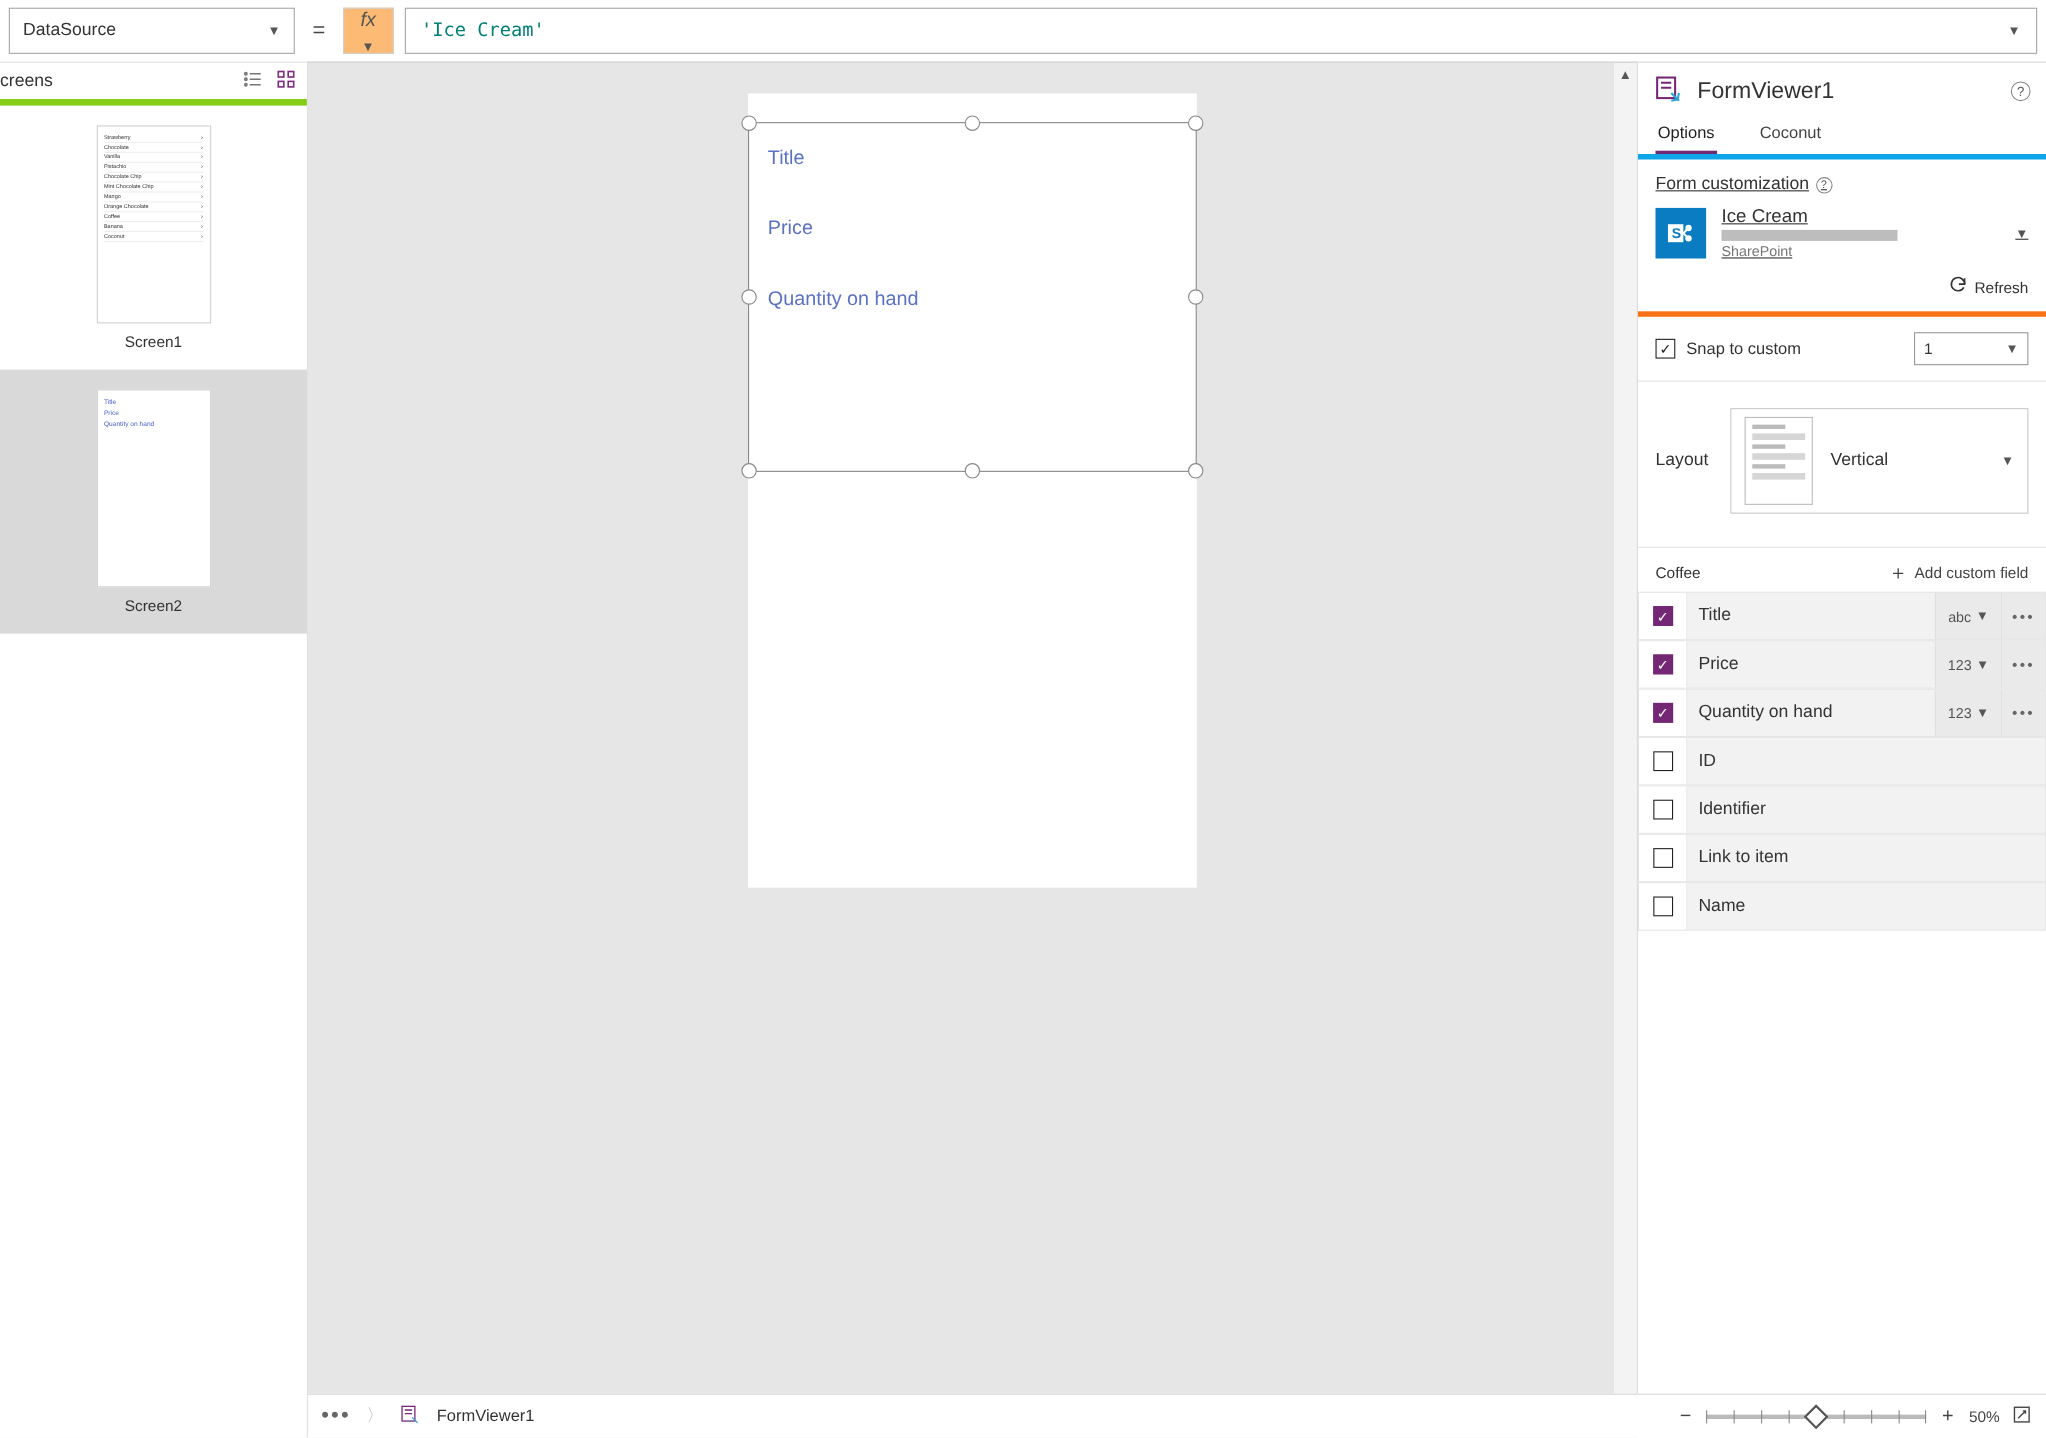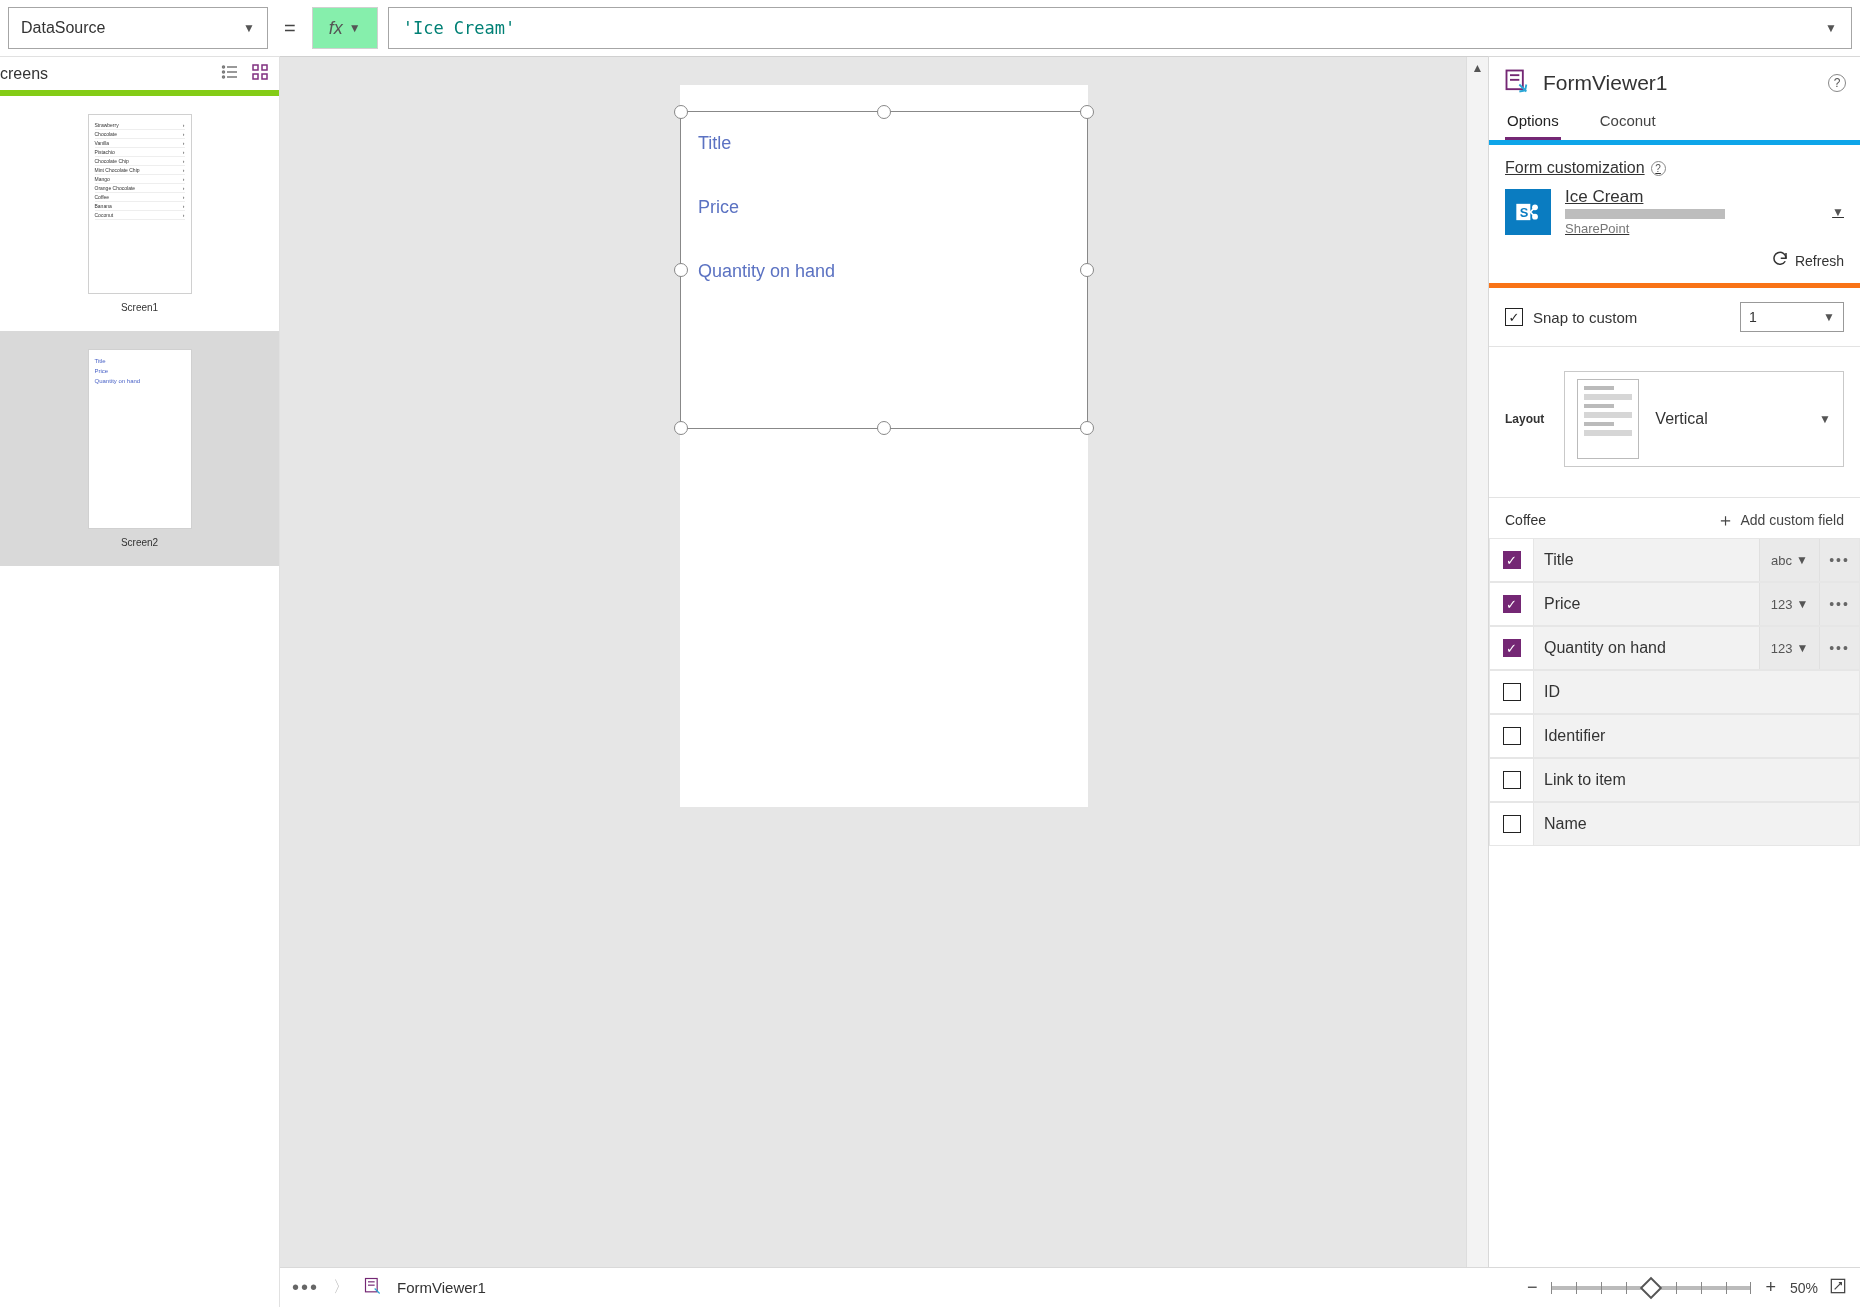--- a/index.html
+++ b/index.html
@@ -3,40 +3,40 @@
 <meta charset="utf-8">
 <style>
   * { box-sizing: border-box; }
   html, body { margin:0; padding:0; height:100%; font-family: "Segoe UI", Arial, sans-serif; font-size:14px; color:#333; background:#fff; }
   body { display:flex; flex-direction:column; }
 
   
   .formula-row { display:flex; align-items:center; height:56px; padding:8px 8px 8px 8px; gap:10px; }
   .prop-dd { width:260px; height:42px; border:1px solid #a6a6a6; display:flex; align-items:center; justify-content:space-between; padding:0 12px; font-size:16px; background:#fff; }
   .equals { font-size:20px; padding:0 6px; color:#444; }
-  .fx-dd { width:66px; height:42px; border:1px solid #d0d0d0; display:flex; align-items:center; justify-content:center; gap:6px; font-size:18px; font-style:italic; color:#555; background:#86efac; }
+  .fx-dd { width:46px; height:42px; border:1px solid #d0d0d0; display:flex; align-items:center; justify-content:center; gap:6px; font-size:18px; font-style:italic; color:#555; background:#fdba74;flex-direction:column; }
   .formula-input { flex:1; height:42px; border:1px solid #a6a6a6; display:flex; align-items:center; justify-content:space-between; padding:0 14px; background:#fff; }
   .formula-text { color:#008075; font-size:17px; font-family: Consolas, monospace; }
   .chev { font-size:12px; color:#555; }
 
   
   .main { flex:1; display:flex; min-height:0; }
 
   
   .screens-panel { width:280px; border-right:1px solid #e1e1e1; display:flex; flex-direction:column; background:#fff; border-top:1px solid #e1e1e1;}
   .screens-header { display:flex; align-items:center; justify-content:space-between; padding:6px 10px 6px 0; border-bottom:6px solid #84cc16; }
   .screens-title { font-size:16px; color:#333; }
   .screens-icons { display:flex; gap:12px; }
   .screens-icons span { color:#666; cursor:pointer; }
   .thumb-wrap { display:flex; flex-direction:column; align-items:center; padding:18px 0; gap:8px; }
   .thumb-wrap.selected { background:#d9d9d9; }
   .thumb { width:104px; height:180px; background:#fff; border:1px solid #d0d0d0; padding:6px; font-size:5px; color:#333; overflow:hidden; }
   .thumb .row { display:flex; justify-content:space-between; border-bottom:1px solid #eee; padding:1px 0; }
   .thumb .fld { color:#4a63c7; padding:2px 0; font-size:6px; }
-  .thumb-label { font-size:10px; color:#333; }
+  .thumb-label { font-size:14px; color:#333; }
 
   
   .canvas-area { flex:1; background:#e6e6e6; position:relative; display:flex; justify-content:center; padding:28px 20px; overflow:hidden; border-top:1px solid #d0d0d0; }
   .vscroll { position:absolute; right:0; top:0; bottom:0; width:22px; background:#f3f3f3; border-left:1px solid #ddd; display:flex; flex-direction:column; justify-content:space-between; align-items:center; padding:4px 0; color:#555; font-size:12px; }
   .phone { width:408px; height:722px; background:#fff; position:relative; }
   .sel-box { position:absolute; left:0; top:26px; width:408px; height:318px; border:1px solid #888; }
   .handle { position:absolute; width:14px; height:14px; background:#fff; border:1px solid #888; border-radius:50%; }
   .field-label { position:absolute; left:18px; color:#5b72c2; font-size:18px; }
 
   
@@ -276,21 +276,21 @@
         <div class="cb">✓</div>
         <span>Snap to custom</span>
       </div>
       <div class="small-select">
         <span>1</span>
         <span class="chev">▼</span>
       </div>
     </div>
 
     <div class="layout-row">
-      <span style="font-size:12px;font-weight:bold;">Layout</span>
+      <span style="font-size:16px;">Layout</span>
       <div class="layout-select-wrap">
         <div class="layout-preview">
           <div class="hdr"></div>
             <div></div>
             <div class="hdr"></div>
             <div></div>
             <div class="hdr"></div>
             <div></div>
         </div>
         <span style="flex:1;font-size:16px;">Vertical</span>

